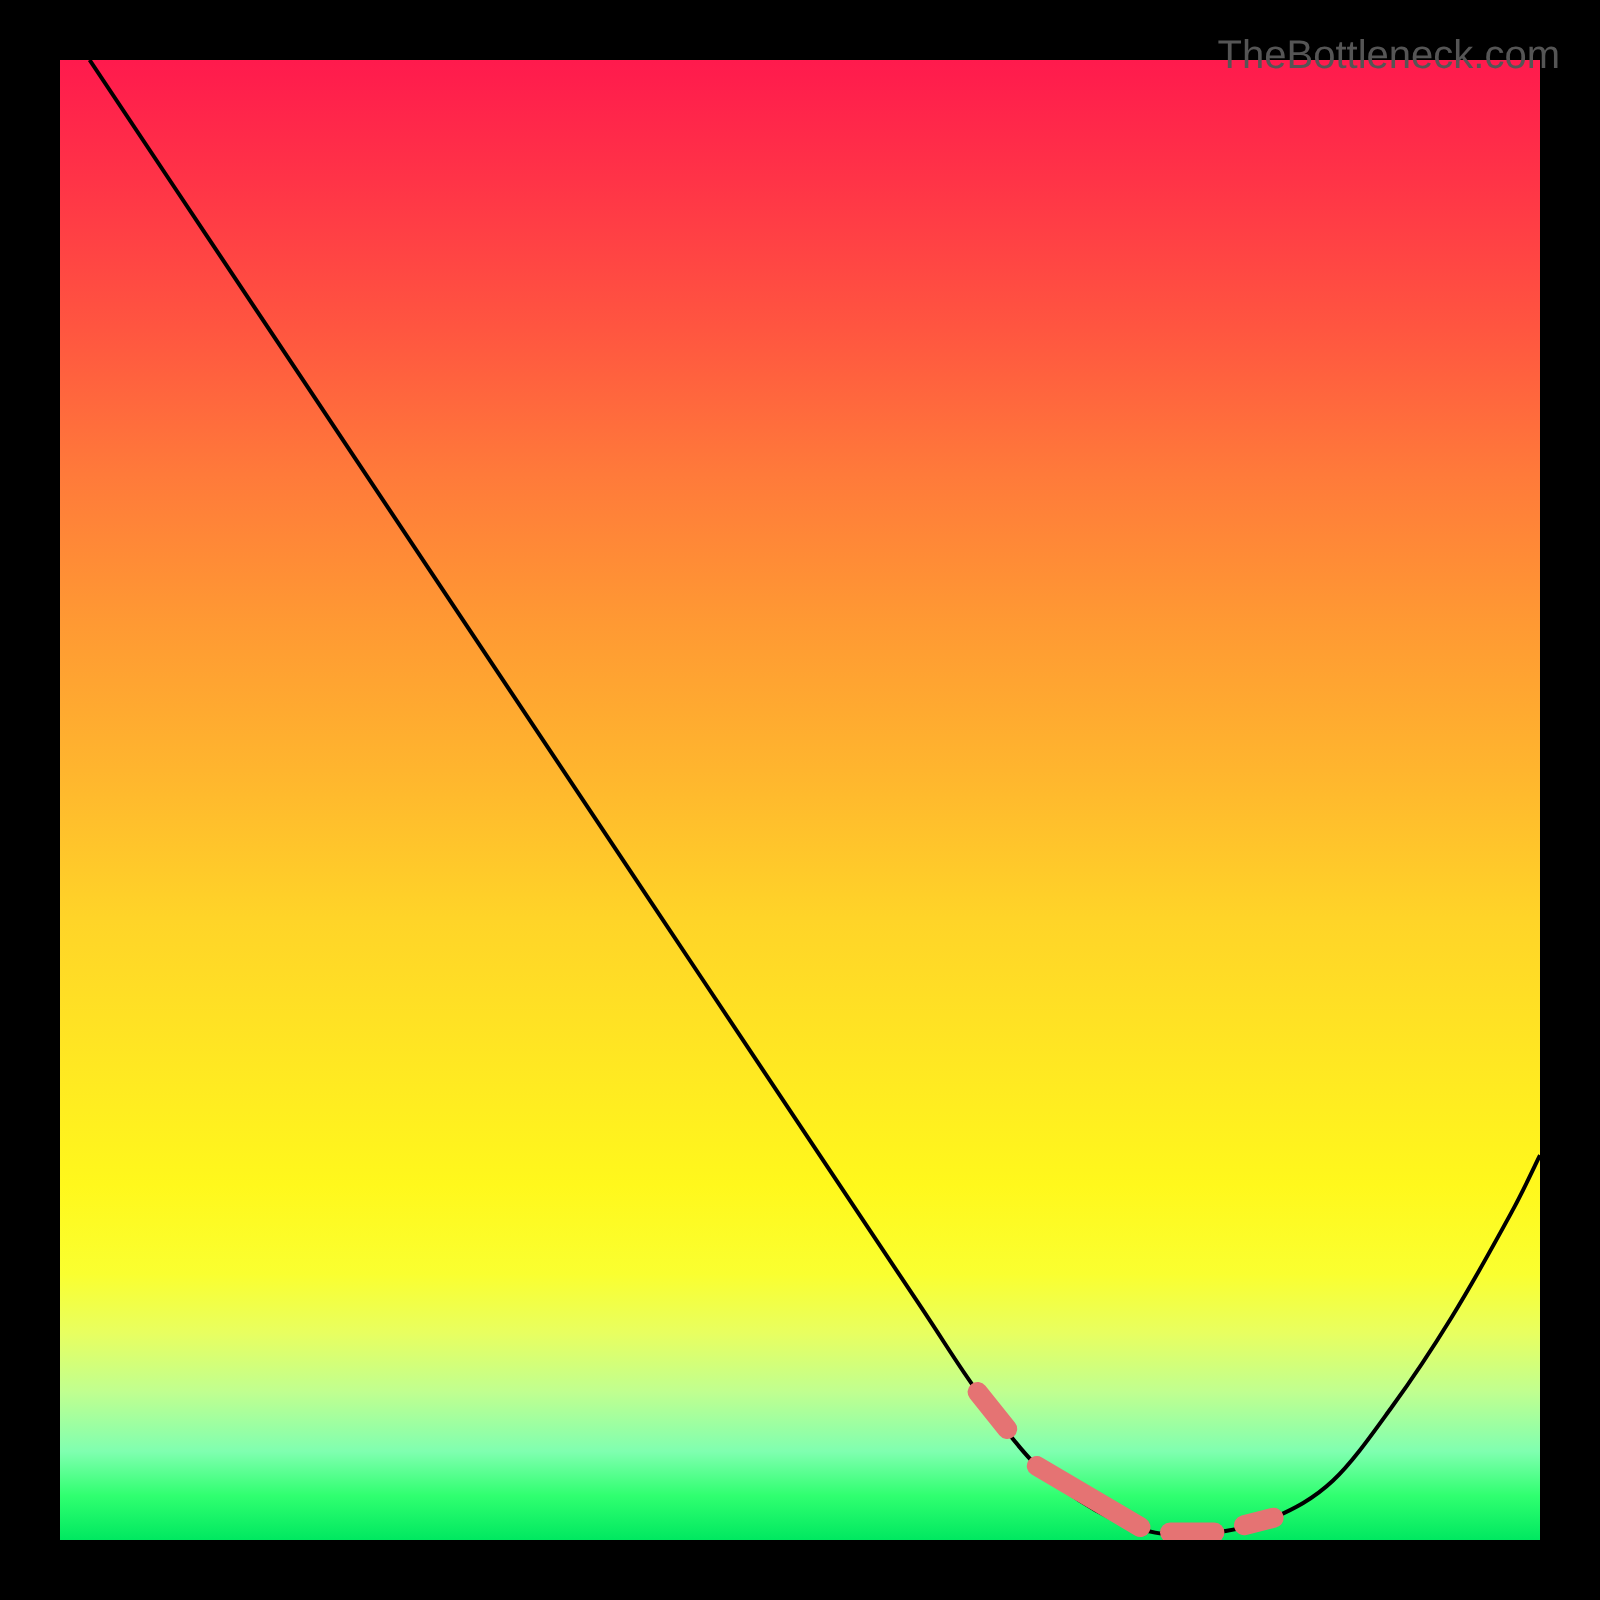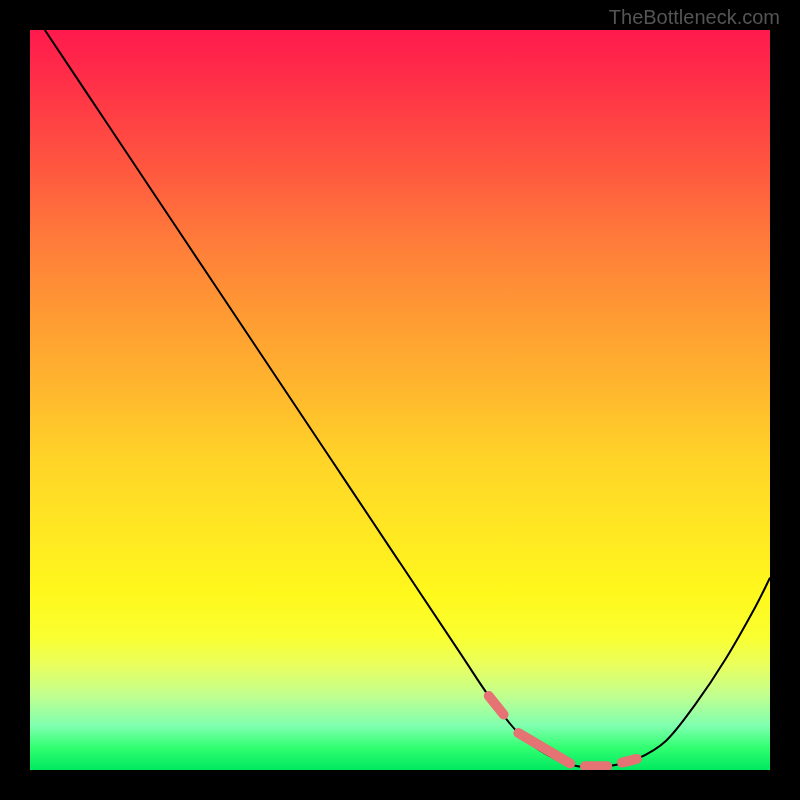--- a/index.html
+++ b/index.html
@@ -5,21 +5,21 @@
   * { margin: 0; padding: 0; box-sizing: border-box; }
   body {
     width: 800px;
     height: 800px;
     background: #000;
     position: relative;
     font-family: Arial, sans-serif;
   }
   .watermark {
     position: absolute;
-    top: 6px;
+    top: 17px;
     right: 20px;
     color: #555;
     font-size: 20px;
     font-weight: normal;
     z-index: 10;
   }
   .plot-area {
     position: absolute;
     left: 30px;
     top: 30px;

